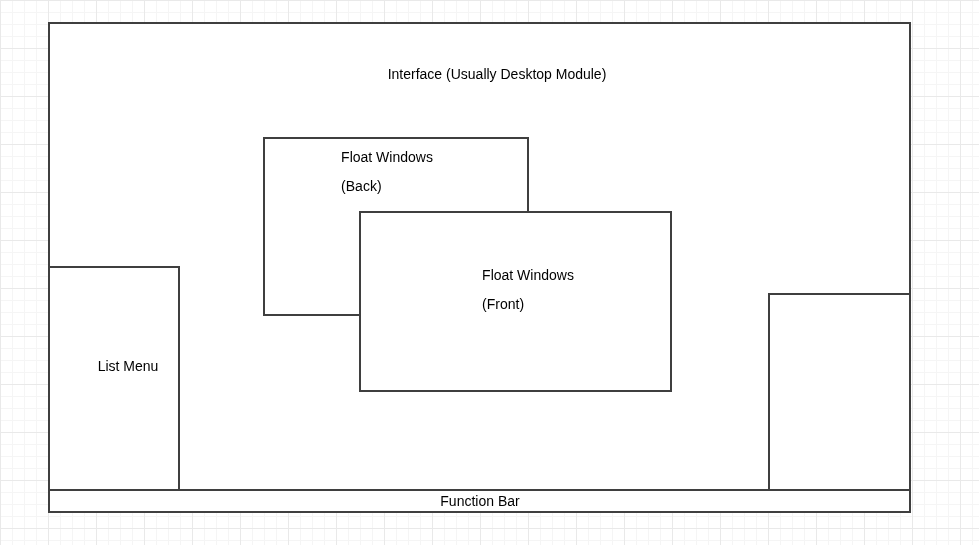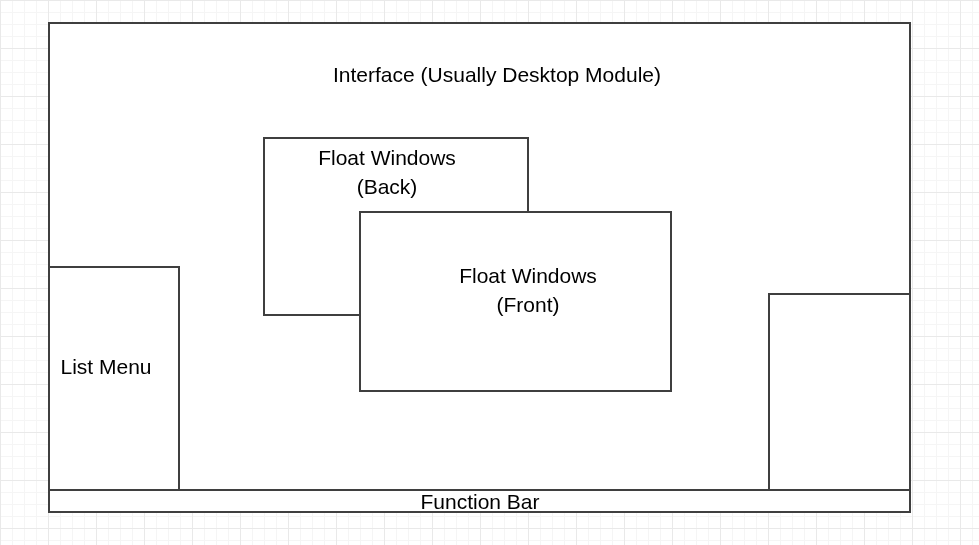--- a/index.html
+++ b/index.html
@@ -24,40 +24,39 @@
   }
   .shape {
     position: absolute;
     box-sizing: border-box;
     background: #ffffff;
     border: 2px solid #3f3f3f;
   }
   .lbl {
     position: absolute;
     transform: translate(-50%, -50%);
-    text-align: center;
-    font-size: 21px;
+    font-size: 14px;
     line-height: 29px;
     color: #000000;
     white-space: pre-line;
     z-index: 10;
   }
 
   
   #box-interface   { left: 48px;  top: 22px;  width: 863px; height: 491px; z-index: 1; }
   #box-float-back  { left: 263px; top: 137px; width: 266px; height: 179px; z-index: 2; }
   #box-float-front { left: 359px; top: 211px; width: 313px; height: 181px; z-index: 3; }
   #box-list-menu   { left: 48px;  top: 266px; width: 132px; height: 225px; z-index: 2; }
   #box-device      { left: 768px; top: 293px; width: 143px; height: 198px; z-index: 2; }
   #bar-function    { left: 48px;  top: 489px; width: 863px; height: 24px;  z-index: 4; }
 
   #lbl-interface   { left: 497px; top: 74px;  }
   #lbl-float-back  { left: 387px; top: 172px; }
   #lbl-float-front { left: 528px; top: 290px; }
-  #lbl-list-menu   { left: 106px; top: 366px; }
+  #lbl-list-menu   { left: 128px; top: 366px; }
   #lbl-device      { left: 839px; top: 391px; }
   #lbl-function    { left: 480px; top: 501px; }
 </style>
 </head>
 <body>
 
 <div class="canvas">
 
   <div class="shape" id="box-interface"></div>
   <div class="lbl" id="lbl-interface">Interface (Usually Desktop Module)</div>

